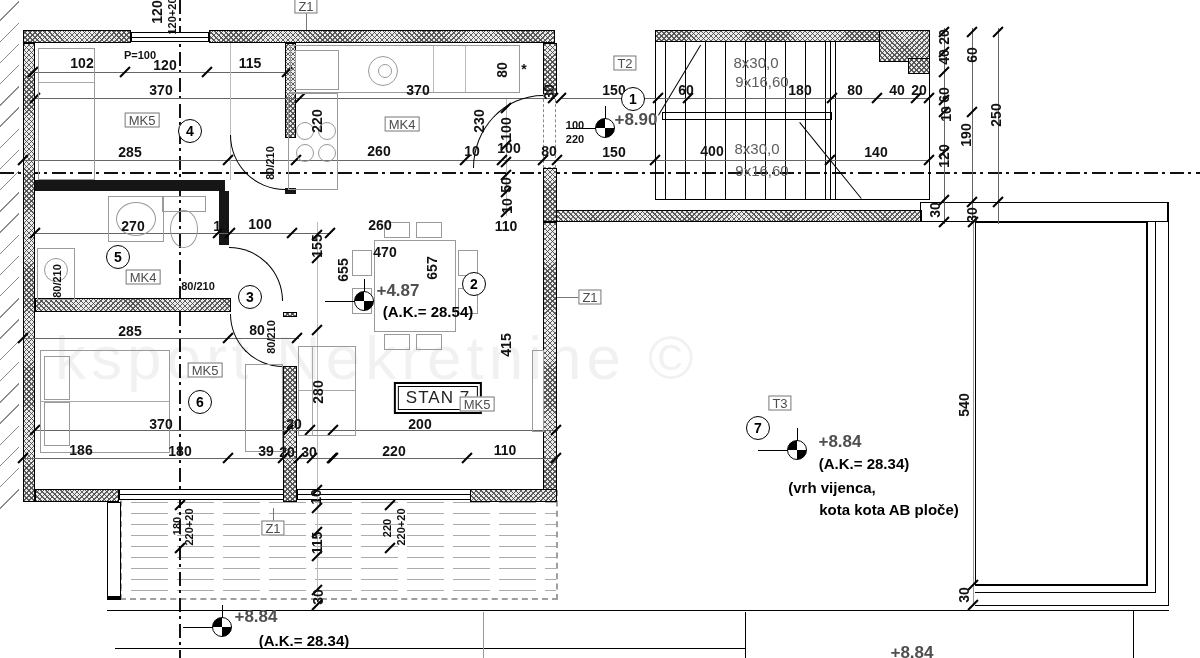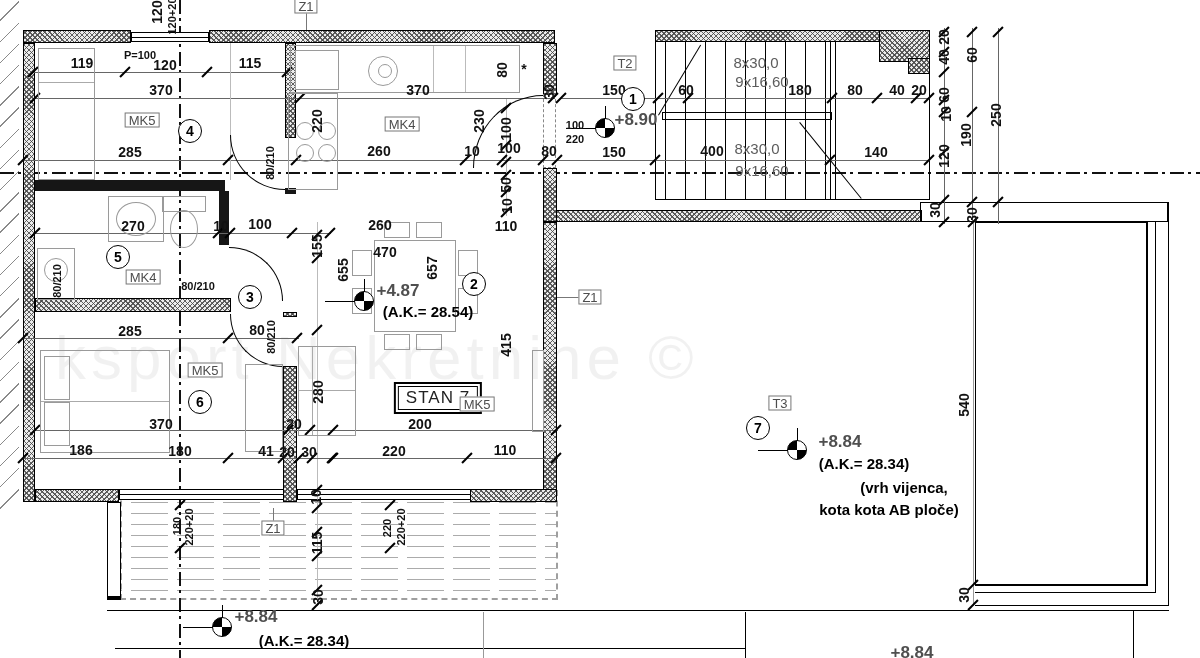--- a/index.html
+++ b/index.html
@@ -262,21 +262,21 @@
     <div class="abs ell" style="left: 318px; top: 122px; width: 18px; height: 18px;"></div>
     <div class="abs ell" style="left: 296px; top: 144px; width: 18px; height: 18px;"></div>
     <div class="abs ell" style="left: 318px; top: 144px; width: 18px; height: 18px;"></div>
     <div class="abs ell" style="left: 44px; top: 258px; width: 24px; height: 24px;"></div>
     <div class="abs ell" style="left: 116px; top: 202px; width: 40px; height: 34px;"></div>
     <div class="abs ell" style="left: 170px; top: 210px; width: 28px; height: 38px;"></div>
     <div class="abs marker" style="left: 605px; top: 128px;"></div>
     <div class="abs marker" style="left: 364px; top: 301px;"></div>
     <div class="abs marker" style="left: 222px; top: 627px;"></div>
     <div class="abs marker" style="left: 797px; top: 450px;"></div>
-    <span class="lb dim" style="left: 82px; top: 63px;">119</span>
+    <span class="lb dim" style="left: 82px; top: 63px;">102</span>
     <span class="lb dims" style="left: 140px; top: 55px;">P=100</span>
     <span class="lb dim" style="left: 165px; top: 65px;">120</span>
     <span class="lb dim" style="left: 250px; top: 63px;">115</span>
     <span class="lb dim" style="left: 161px; top: 90px;">370</span>
     <span class="lb dim" style="left: 130px; top: 152px;">285</span>
     <span class="lb dim" style="left: 418px; top: 90px;">370</span>
     <span class="lb dim" style="left: 379px; top: 151px;">260</span>
     <span class="lb dim" style="left: 472px; top: 151px;">10</span>
     <span class="lb dim" style="left: 509px; top: 148px;">100</span>
     <span class="lb dim" style="left: 549px; top: 151px;">80</span>
@@ -294,21 +294,21 @@
     <span class="lb dim" style="left: 260px; top: 224px;">100</span>
     <span class="lb dim" style="left: 380px; top: 225px;">260</span>
     <span class="lb dim" style="left: 506px; top: 226px;">110</span>
     <span class="lb dim" style="left: 385px; top: 252px;">470</span>
     <span class="lb dims" style="left: 198px; top: 286px;">80/210</span>
     <span class="lb dim" style="left: 130px; top: 331px;">285</span>
     <span class="lb dim" style="left: 257px; top: 330px;">80</span>
     <span class="lb dim" style="left: 161px; top: 424px;">370</span>
     <span class="lb dim" style="left: 81px; top: 450px;">186</span>
     <span class="lb dim" style="left: 180px; top: 451px;">180</span>
-    <span class="lb dim" style="left: 266px; top: 451px;">41</span>
+    <span class="lb dim" style="left: 266px; top: 451px;">39</span>
     <span class="lb dim" style="left: 294px; top: 424px;">20</span>
     <span class="lb dim" style="left: 287px; top: 452px;">20</span>
     <span class="lb dim" style="left: 309px; top: 452px;">30</span>
     <span class="lb dim" style="left: 420px; top: 424px;">200</span>
     <span class="lb dim" style="left: 394px; top: 451px;">220</span>
     <span class="lb dim" style="left: 505px; top: 450px;">110</span>
     <span class="lb dims" style="left: 575px; top: 125px;">100</span>
     <span class="lb dims" style="left: 575px; top: 139px;">220</span>
     <span class="lb dim" style="left: 524px; top: 69px;">*</span>
     <span class="lb dim rot" style="left: 157px; top: 12px;">120</span>
@@ -351,21 +351,21 @@
     <span class="lb stair" style="left: 762px; top: 81px;">9x16,60</span>
     <span class="lb stair" style="left: 757px; top: 148px;">8x30,0</span>
     <span class="lb stair" style="left: 762px; top: 170px;">9x16,60</span>
     <span class="lb elev" style="left: 636px; top: 119px;">+8.90</span>
     <span class="lb elev" style="left: 398px; top: 290px;">+4.87</span>
     <span class="lb elevp" style="left: 428px; top: 311px;">(A.K.= 28.54)</span>
     <span class="lb elev" style="left: 256px; top: 616px;">+8.84</span>
     <span class="lb elevp" style="left: 304px; top: 640px;">(A.K.= 28.34)</span>
     <span class="lb elev" style="left: 840px; top: 441px;">+8.84</span>
     <span class="lb elevp" style="left: 864px; top: 463px;">(A.K.= 28.34)</span>
-    <span class="lb note" style="left: 904px; top: 487px;">(vrh vijenca,</span>
+    <span class="lb note" style="left: 832px; top: 487px;">(vrh vijenca,</span>
     <span class="lb note" style="left: 889px; top: 509px;">kota kota AB ploče)</span>
     <span class="lb elev" style="left: 912px; top: 652px;">+8.84</span>
     <span class="lb room" style="left: 142px; top: 120px;">MK5</span>
     <span class="lb room" style="left: 402px; top: 124px;">MK4</span>
     <span class="lb room" style="left: 143px; top: 277px;">MK4</span>
     <span class="lb room" style="left: 205px; top: 370px;">MK5</span>
     <span class="lb room" style="left: 477px; top: 404px;">MK5</span>
     <span class="lb tag" style="left: 306px; top: 6px;">Z1</span>
     <span class="lb tag" style="left: 590px; top: 297px;">Z1</span>
     <span class="lb tag" style="left: 273px; top: 528px;">Z1</span>

